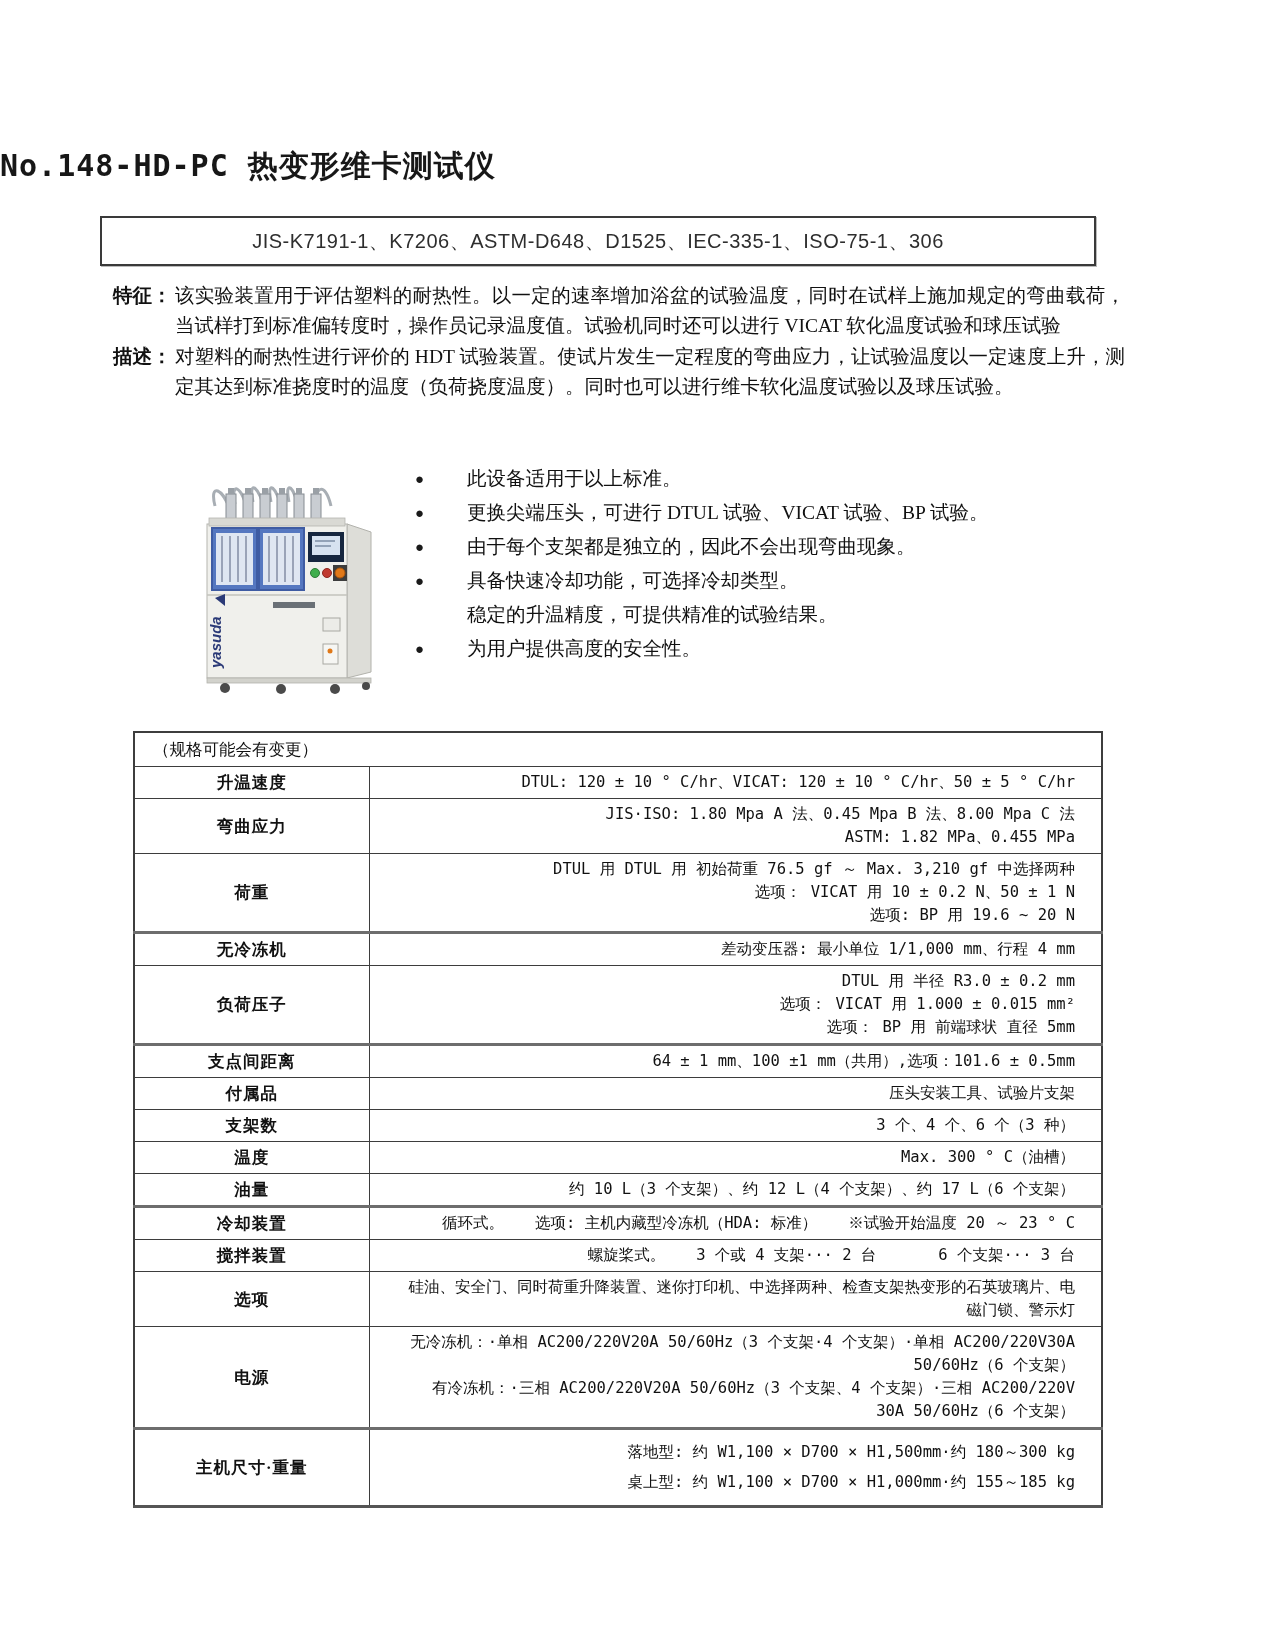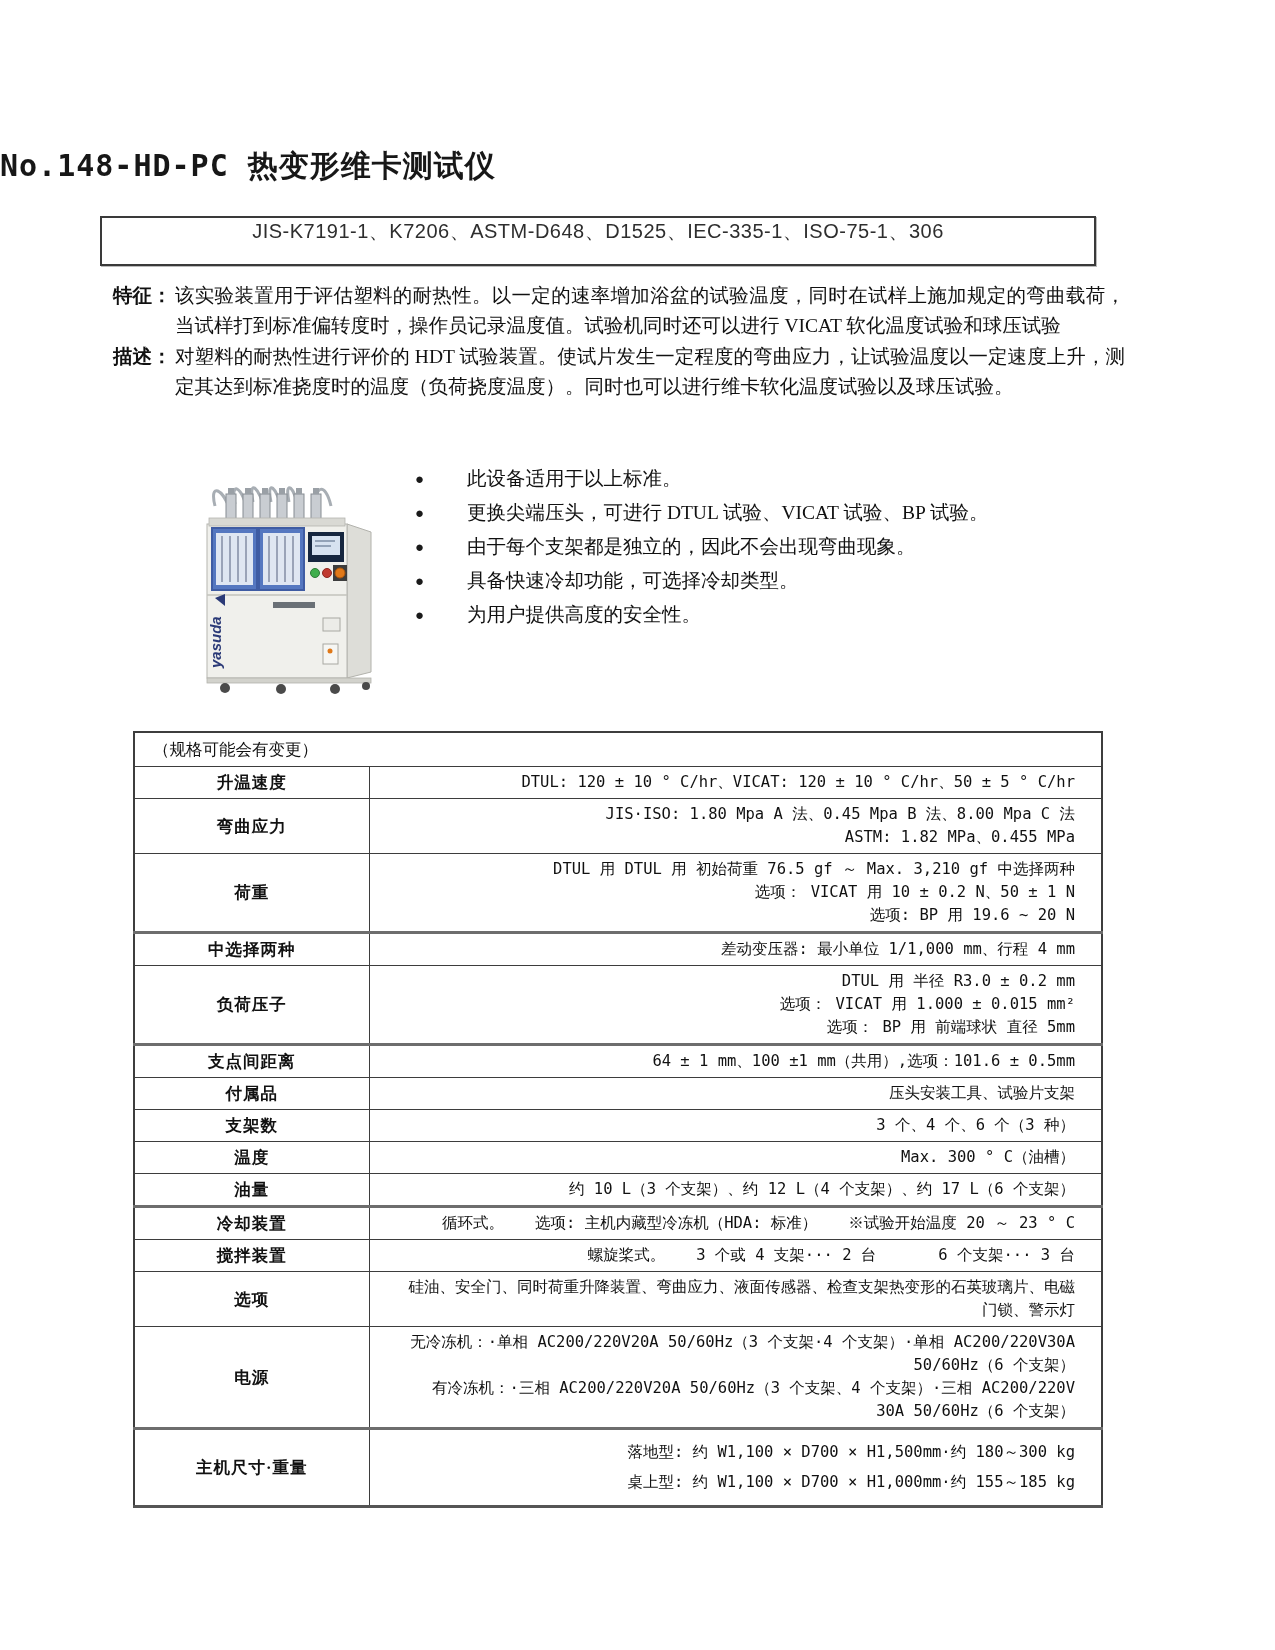--- a/index.html
+++ b/index.html
@@ -10,21 +10,21 @@
   }
   
   .doc-title{
     position:absolute;top:146px;left:0;width:100%;
     text-align:left;font-family:"DejaVu Sans Mono","Liberation Serif",monospace;
     font-size:30px;font-weight:700;letter-spacing:1px;color:#171717;
   }
   
   .standards-box{
     position:absolute;top:216px;left:100px;width:992px;height:46px;
-    border:2px solid #3a3a3a;display:flex;align-items:flex-start;justify-content:center;
+    border:2px solid #3a3a3a;display:flex;align-items:center;justify-content:center;
     box-shadow:1px 1px 0 #bbb;
   }
   .standards-box .txt{
     font-family:"Liberation Sans",sans-serif;font-size:20px;color:#2e2e2e;letter-spacing:.5px;
   }
   
   .desc-wrap{position:absolute;top:281px;left:113px;width:1012px;}
   .desc-item{display:flex;margin:0 0 1px 0;}
   .desc-item .lab{
     flex:0 0 62px;font-weight:700;font-size:19.5px;line-height:30px;white-space:nowrap;
@@ -174,20 +174,24 @@
     </div>
     <div class="bullet-line">
       <span class="mk">●</span>
       <span class="tx">由于每个支架都是独立的，因此不会出现弯曲现象。</span>
     </div>
     <div class="bullet-line">
       <span class="mk">●</span>
       <span class="tx">具备快速冷却功能，可选择冷却类型。</span>
     </div>
     <div class="bullet-line">
+      <span class="mk"></span>
+      <span class="tx">稳定的升温精度，可提供精准的试验结果。</span>
+    </div>
+    <div class="bullet-line">
       <span class="mk">●</span>
       <span class="tx">为用户提供高度的安全性。</span>
     </div>
   </div>
 </div>
 
 <table class="spec">
   <colgroup>
       <col style="width:235px">
       <col>
@@ -211,21 +215,21 @@
   </tr>
   <tr>
     <td class="lbl">荷重</td>
     <td class="val">
       <div class="ln">DTUL 用 DTUL 用 初始荷重 76.5 gf ～ Max. 3,210 gf 中选择两种</div>
       <div class="ln">选项： VICAT 用 10 ± 0.2 N、50 ± 1 N</div>
       <div class="ln">选项: BP 用 19.6 ~ 20 N</div>
     </td>
   </tr>
   <tr class="thick">
-    <td class="lbl">中选择两种</td>
+    <td class="lbl">无冷冻机</td>
     <td class="val">
       <div class="ln">差动变压器: 最小单位 1/1,000 mm、行程 4 mm</div>
     </td>
   </tr>
   <tr>
     <td class="lbl">负荷压子</td>
     <td class="val">
       <div class="ln">DTUL 用 半径 R3.0 ± 0.2 mm</div>
       <div class="ln">选项： VICAT 用 1.000 ± 0.015 mm²</div>
       <div class="ln">选项： BP 用 前端球状 直径 5mm</div>
@@ -269,21 +273,21 @@
   </tr>
   <tr>
     <td class="lbl">搅拌装置</td>
     <td class="val">
       <div class="ln">螺旋桨式。　　3 个或 4 支架··· 2 台　　　　6 个支架··· 3 台</div>
     </td>
   </tr>
   <tr>
     <td class="lbl">选项</td>
     <td class="val">
-      <div class="ln">硅油、安全门、同时荷重升降装置、弯曲应力、液面传感器、检查支架热变形的石英玻璃片、电磁门锁、警示灯</div>
+      <div class="ln">硅油、安全门、同时荷重升降装置、迷你打印机、中选择两种、检查支架热变形的石英玻璃片、电磁门锁、警示灯</div>
     </td>
   </tr>
   <tr>
     <td class="lbl">电源</td>
     <td class="val">
       <div class="ln">无冷冻机：·单相 AC200/220V20A 50/60Hz（3 个支架·4 个支架）·单相 AC200/220V30A 50/60Hz（6 个支架）</div>
       <div class="ln">有冷冻机：·三相 AC200/220V20A 50/60Hz（3 个支架、4 个支架）·三相 AC200/220V 30A 50/60Hz（6 个支架）</div>
     </td>
   </tr>
   <tr class="thick last">

